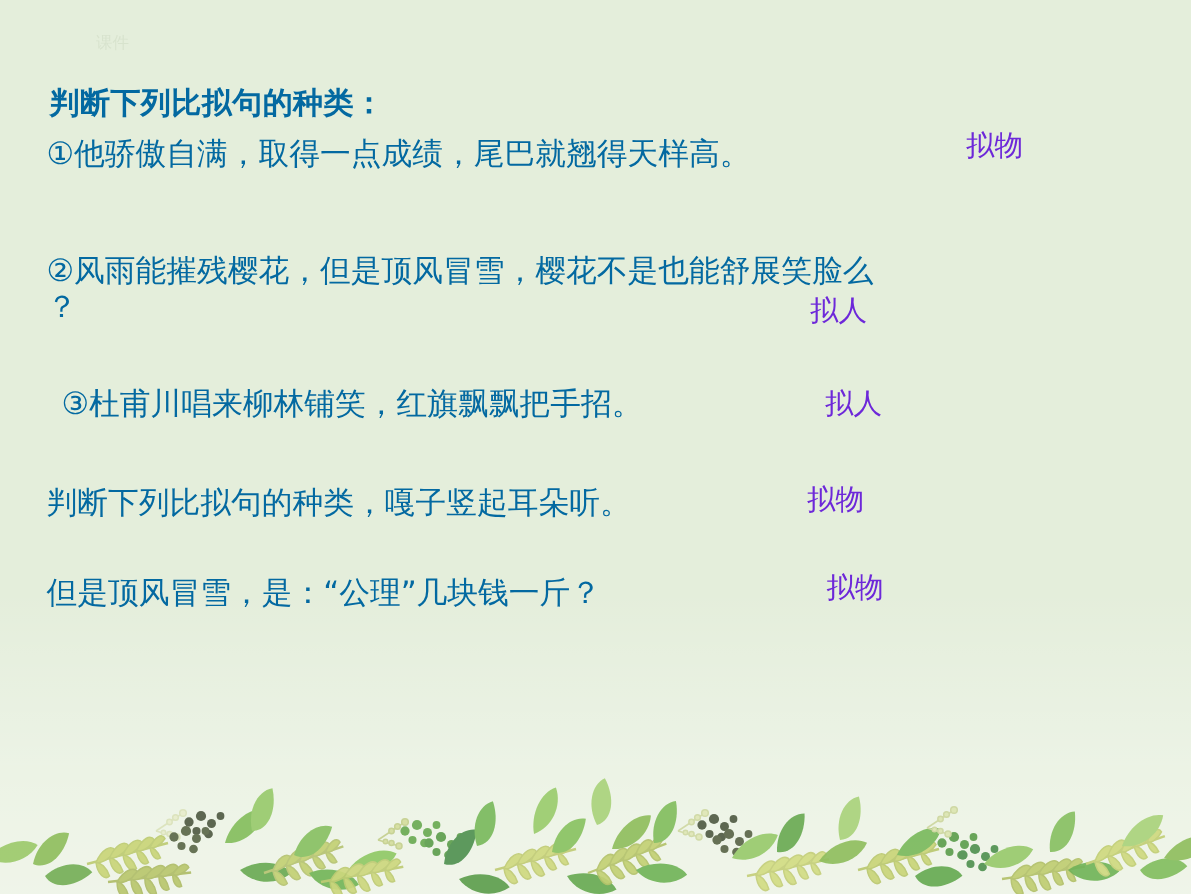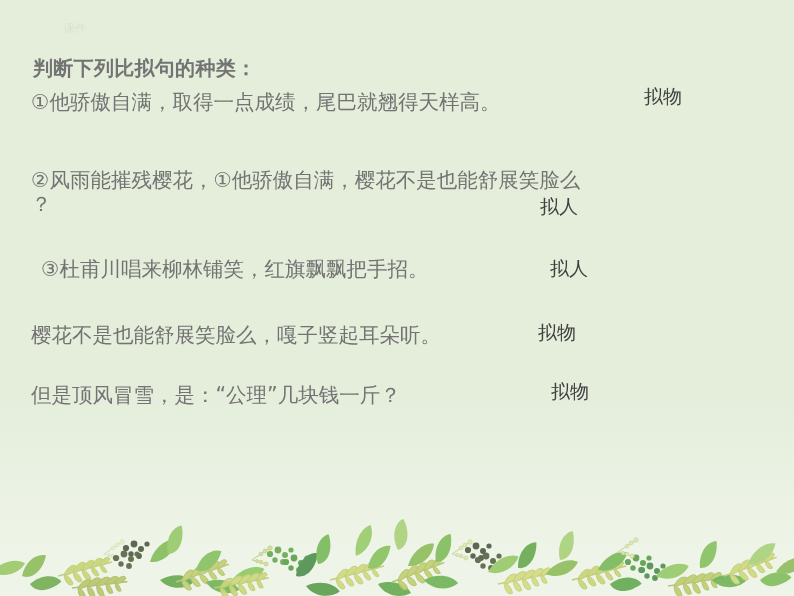--- a/index.html
+++ b/index.html
@@ -57,21 +57,21 @@
     position: absolute;
     left: 0;
     top: 0;
     width: 794px;
     height: 470px;
   }
 
   .line {
     position: absolute;
     white-space: nowrap;
-    color: #737373;
+    color: #0369a1;
     font-family: "DejaVu Sans", "Liberation Sans", sans-serif;
   }
 
   .heading {
     left: 33px;
     top: 55px;
     font-size: 20px;
     font-weight: bold;
     letter-spacing: 0.3px;
   }
@@ -85,21 +85,21 @@
   .s1 { left: 31px; top: 88px; }
   .s2a { left: 31px; top: 166px; }
   .s2b { left: 31px; top: 190px; }
   .s3 { left: 31px; top: 255px; margin-left: 10px; }
   .s4 { left: 31px; top: 321px; }
   .s5 { left: 31px; top: 381px; }
 
   .answer {
     position: absolute;
     white-space: nowrap;
-    color: #404040;
+    color: #6d28d9;
     font-size: 19px;
     font-weight: normal;
     font-family: "DejaVu Sans", "Liberation Sans", sans-serif;
   }
 
   .a1 { left: 644px; top: 84px; }
   .a2 { left: 540px; top: 194px; }
   .a3 { left: 550px; top: 256px; }
   .a4 { left: 538px; top: 320px; }
   .a5 { left: 551px; top: 379px; }
@@ -128,28 +128,28 @@
 
   <div id="watermark">课件</div>
 
   <div id="content">
 
     <div class="line heading">判断下列比拟句的种类：</div>
 
     <div class="line sentence s1">①他骄傲自满，取得一点成绩，尾巴就翘得天样高。</div>
     <div class="answer a1">拟物</div>
 
-    <div class="line sentence s2a">②风雨能摧残樱花，①他骄傲自满，樱花不是也能舒展笑脸么</div>
+    <div class="line sentence s2a">②风雨能摧残樱花，但是顶风冒雪，樱花不是也能舒展笑脸么</div>
     <div class="line sentence s2b">？</div>
     <div class="answer a2">拟人</div>
 
     <div class="line sentence s3">③杜甫川唱来柳林铺笑，红旗飘飘把手招。</div>
     <div class="answer a3">拟人</div>
 
-    <div class="line sentence s4">樱花不是也能舒展笑脸么，嘎子竖起耳朵听。</div>
+    <div class="line sentence s4">判断下列比拟句的种类，嘎子竖起耳朵听。</div>
     <div class="answer a4">拟物</div>
 
     <div class="line sentence s5">但是顶风冒雪，是：“公理”几块钱一斤？</div>
     <div class="answer a5">拟物</div>
 
   </div>
 
   <div id="leaf-band">
     <svg viewBox="0 0 794 86" xmlns="http://www.w3.org/2000/svg" aria-hidden="true">
       <defs>

